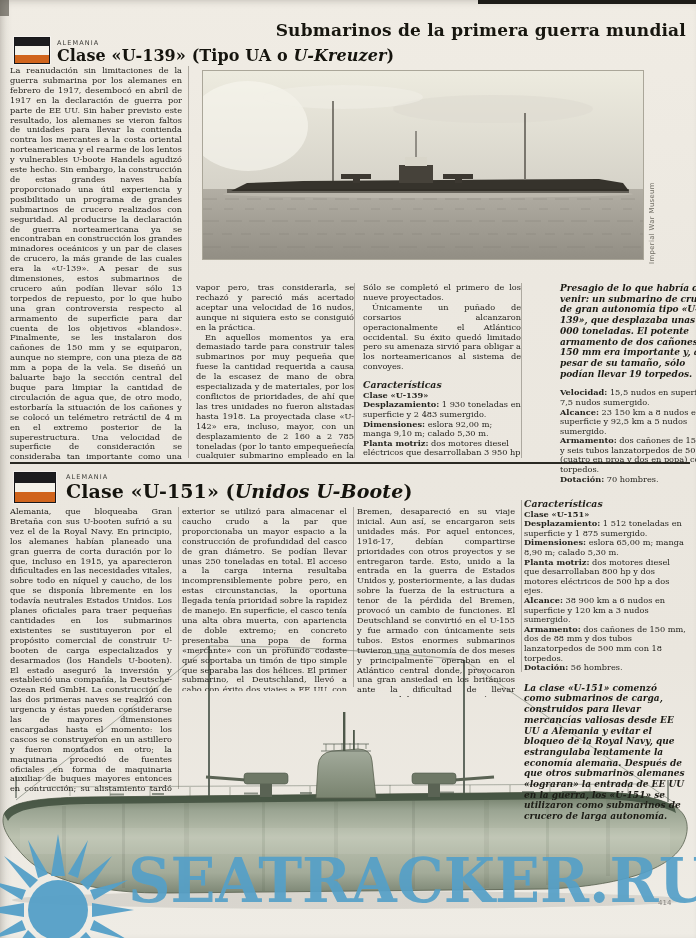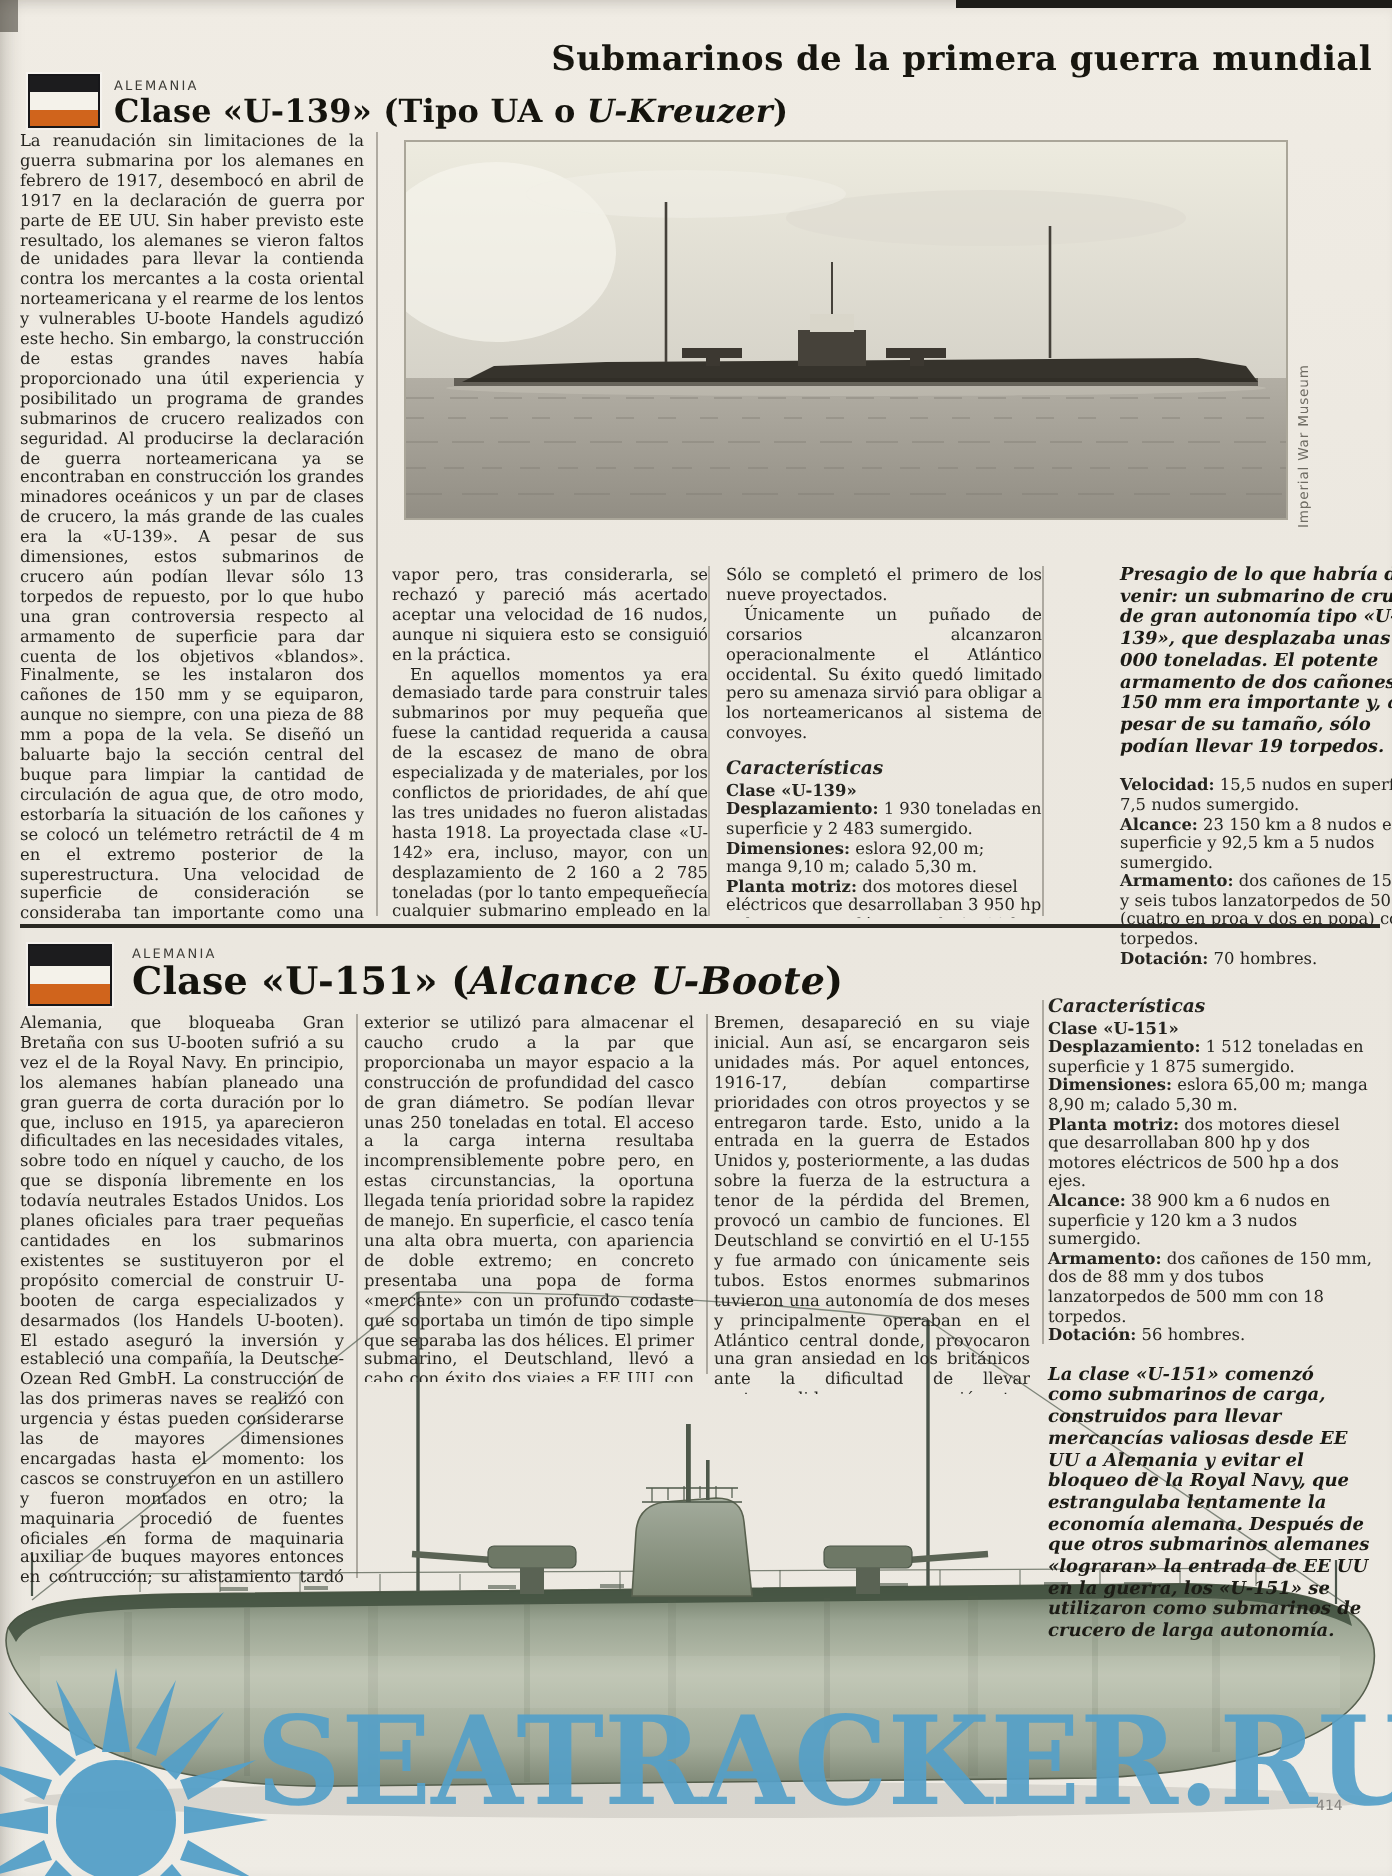--- a/index.html
+++ b/index.html
@@ -145,21 +145,21 @@
   </div>
 
   <div class="section-divider" style="top:462px;"></div>
 
   <div class="flag" style="left:14px;top:472px;width:40px;height:29px;">
     <div class="s1"></div>
     <div class="s2"></div>
     <div class="s3"></div>
   </div>
   <div class="country" style="left:66px;top:473px;">ALEMANIA</div>
-  <div class="sec-title" style="left:66px;top:480px;font-size:19px;"><span>Clase «U-151»</span> <span>(</span><i>Alcance U-Boote</i><span>)</span></div>
+  <div class="sec-title" style="left:66px;top:480px;font-size:19px;"><span>Clase «U-151»</span> <span>(</span><i>Unidos U-Boote</i><span>)</span></div>
 
   <div class="col-rule" style="left:178px;top:507px;height:282px;"></div>
   <div class="col-rule" style="left:353px;top:507px;height:180px;"></div>
   <div class="col-rule" style="left:521px;top:500px;height:172px;"></div>
 
   <div class="body-text" style="left:10px;top:507px;width:162px;height:286px;">
     <p>Alemania, que bloqueaba Gran Bretaña con sus U-booten sufrió a su vez el de la Royal Navy. En principio, los alemanes habían planeado una gran guerra de corta duración por lo que, incluso en 1915, ya aparecieron dificultades en las necesidades vitales, sobre todo en níquel y caucho, de los que se disponía libremente en los todavía neutrales Estados Unidos. Los planes oficiales para traer pequeñas cantidades en los submarinos existentes se sustituyeron por el propósito comercial de construir U-booten de carga especializados y desarmados (los Handels U-booten). El estado aseguró la inversión y estableció una compañía, la Deutsche-Ozean Red GmbH. La construcción de las dos primeras naves se realizó con urgencia y éstas pueden considerarse las de mayores dimensiones encargadas hasta el momento: los cascos se construyeron en un astillero y fueron montados en otro; la maquinaria procedió de fuentes oficiales en forma de maquinaria auxiliar de buques mayores entonces en contrucción; su alistamiento tardó sólo seis meses y medio.</p>
 
   </div>
 

